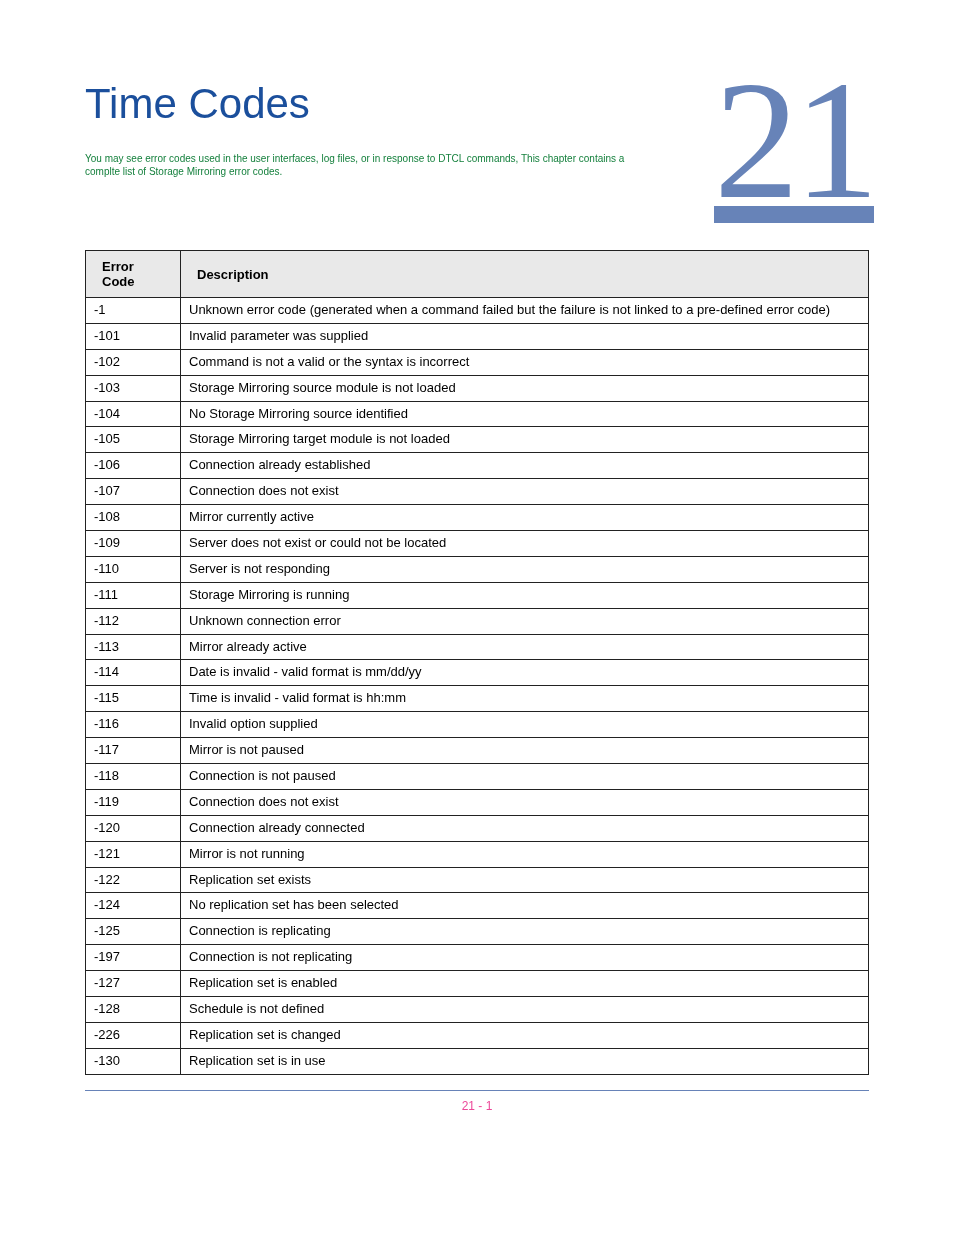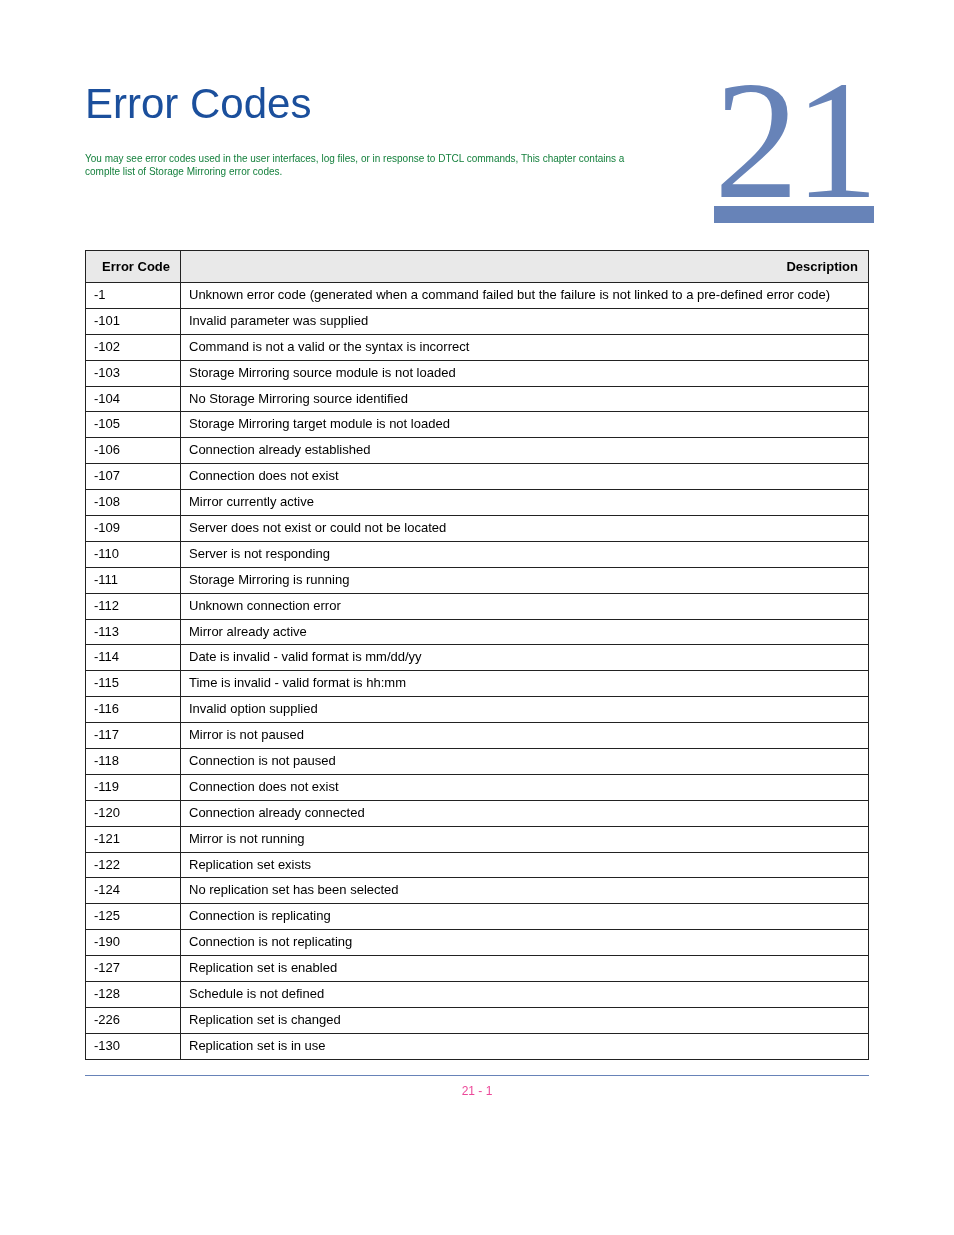--- a/index.html
+++ b/index.html
@@ -47,22 +47,22 @@
     .error-table {
       width: 100%;
       border-collapse: collapse;
       margin-top: 12px;
       border: 1px solid #222;
     }
     .error-table th {
       background: #e9e9e9;
       font-weight: bold;
       font-size: 13px;
-      padding: 8px 10px;
-      text-align: right;
+      padding: 8px 16px;
+      text-align: left;
       border: 1px solid #222;
       vertical-align: middle;
     }
     .error-table th.col-code {
       width: 95px;
     }
     .error-table td {
       font-size: 13px;
       padding: 4px 8px;
       border: 1px solid #222;
@@ -80,21 +80,21 @@
       padding-top: 8px;
       color: #ec4899;
     }
   </style>
 </head>
 <body>
 
 <div class="page">
   <div class="header">
     <div class="chapter-number">21</div>
-    <h1 class="page-title">Error Codes</h1>
+    <h1 class="page-title">Time Codes</h1>
     <p class="intro-text">You may see error codes used in the user interfaces, log files, or in response to DTCL commands, This chapter contains a complte list of Storage Mirroring error codes.</p>
   </div>
 
   <table class="error-table">
     <thead>
       <tr>
         <th class="col-code">Error Code</th>
         <th>Description</th>
       </tr>
     </thead>
@@ -193,21 +193,21 @@
         </tr>
         <tr>
           <td class="code-cell">-124</td>
           <td>No replication set has been selected</td>
         </tr>
         <tr>
           <td class="code-cell">-125</td>
           <td>Connection is replicating</td>
         </tr>
         <tr>
-          <td class="code-cell">-190</td>
+          <td class="code-cell">-197</td>
           <td>Connection is not replicating</td>
         </tr>
         <tr>
           <td class="code-cell">-127</td>
           <td>Replication set is enabled</td>
         </tr>
         <tr>
           <td class="code-cell">-128</td>
           <td>Schedule is not defined</td>
         </tr>

